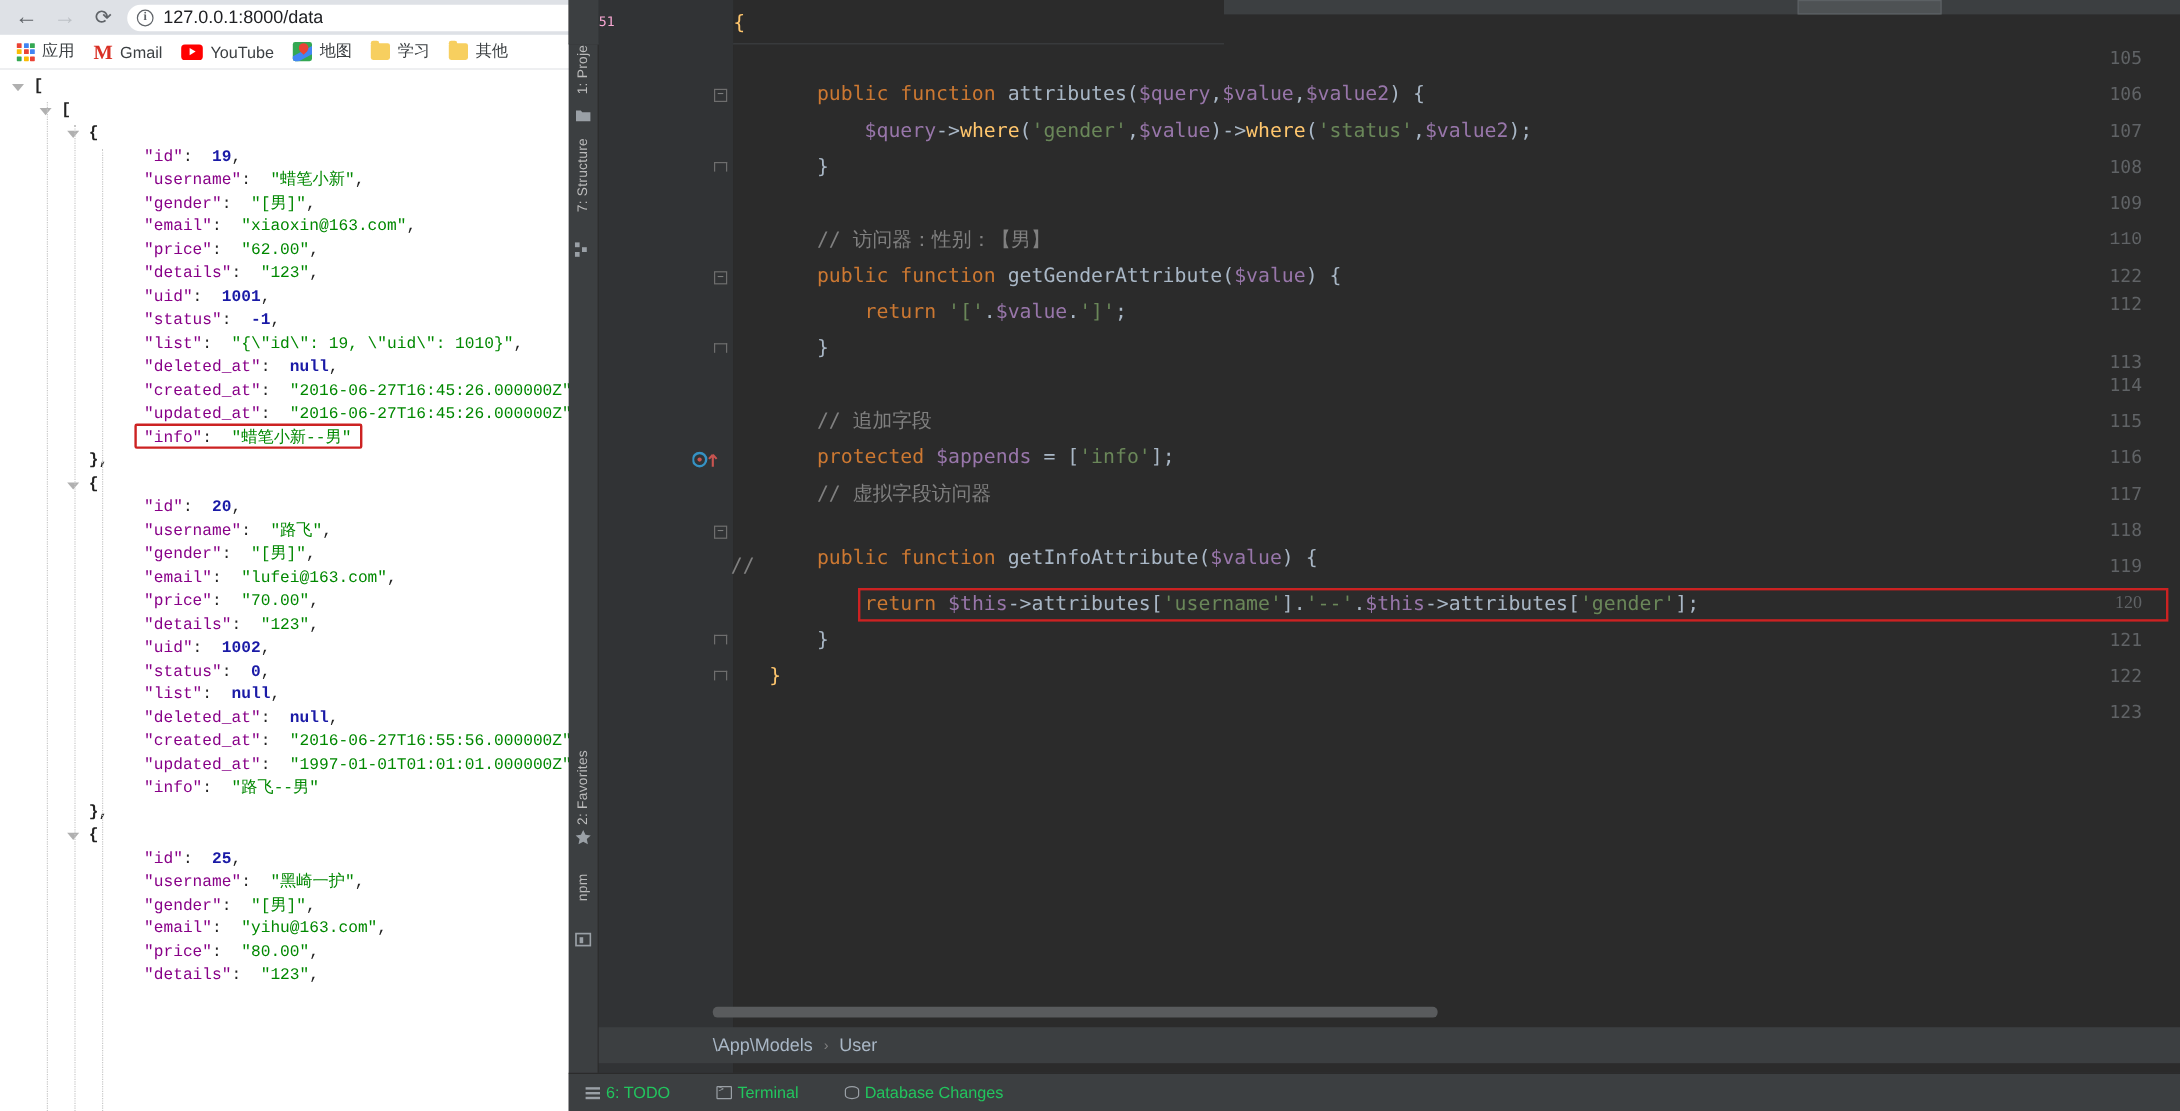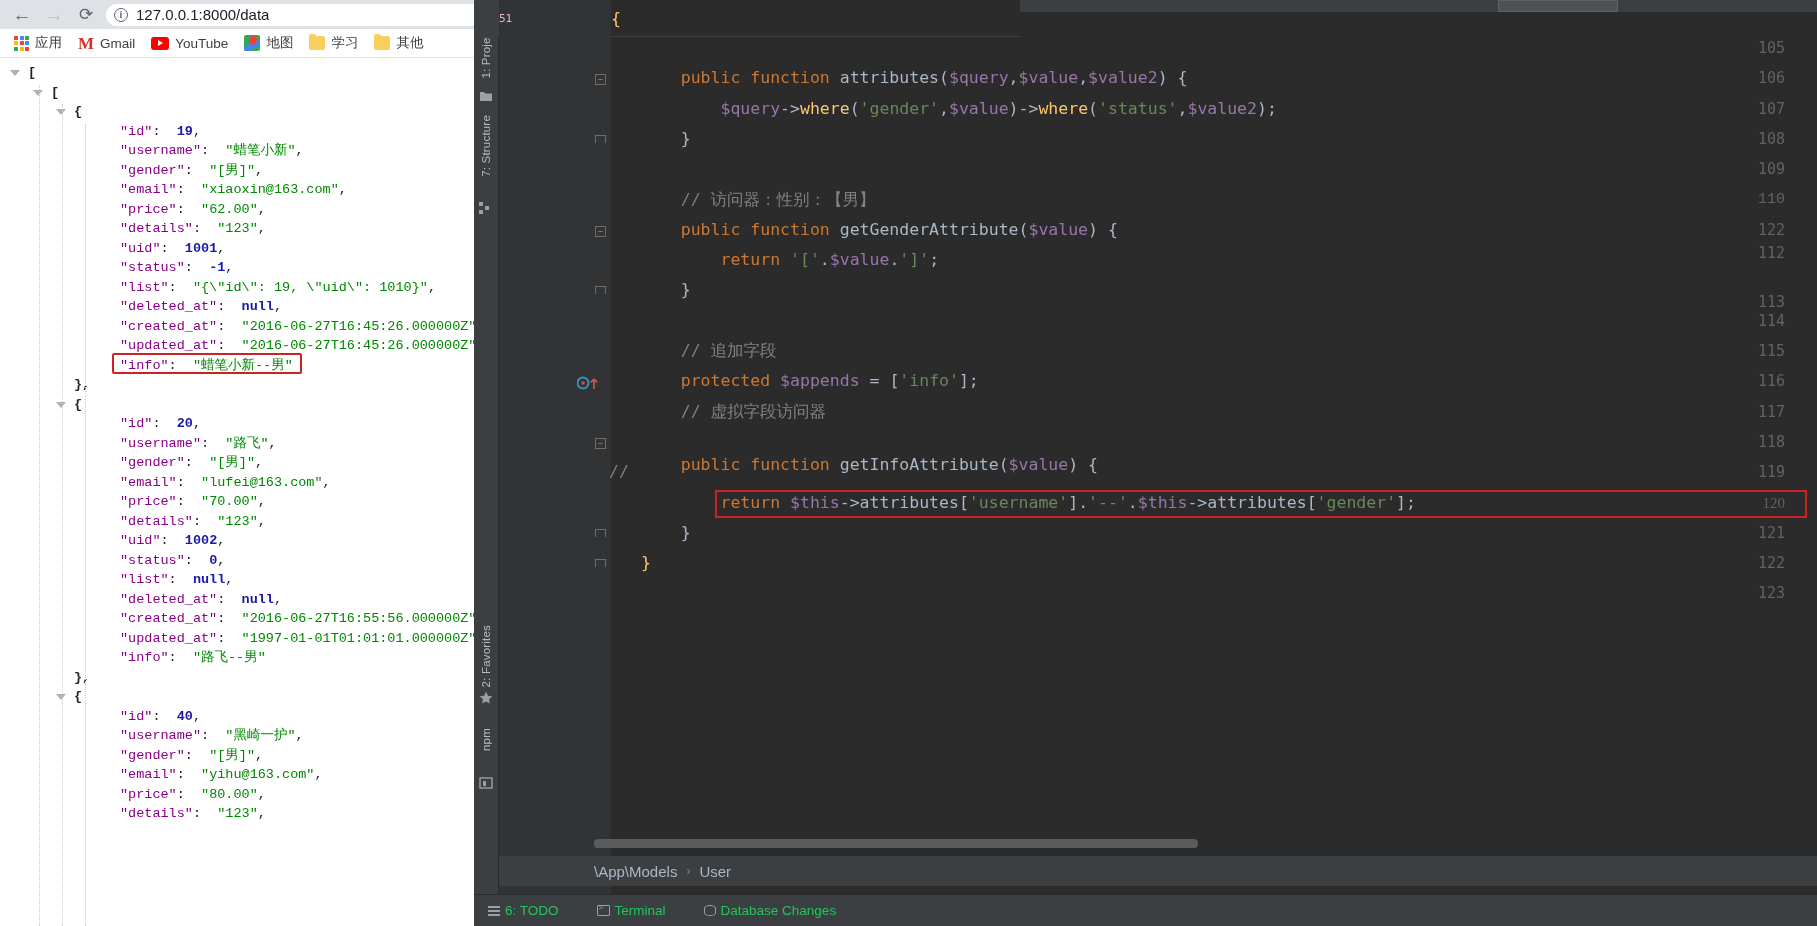--- a/index.html
+++ b/index.html
@@ -438,21 +438,21 @@
       <div class="jrow"><span style="padding-left: 120px;"><span class="k">"details"</span><span class="p">:  </span><span class="s">"123"</span><span class="p">,</span></span></div>
       <div class="jrow"><span style="padding-left: 120px;"><span class="k">"uid"</span><span class="p">:  </span><span class="n">1002</span><span class="p">,</span></span></div>
       <div class="jrow"><span style="padding-left: 120px;"><span class="k">"status"</span><span class="p">:  </span><span class="n">0</span><span class="p">,</span></span></div>
       <div class="jrow"><span style="padding-left: 120px;"><span class="k">"list"</span><span class="p">:  </span><span class="nl">null</span><span class="p">,</span></span></div>
       <div class="jrow"><span style="padding-left: 120px;"><span class="k">"deleted_at"</span><span class="p">:  </span><span class="nl">null</span><span class="p">,</span></span></div>
       <div class="jrow"><span style="padding-left: 120px;"><span class="k">"created_at"</span><span class="p">:  </span><span class="s">"2016-06-27T16:55:56.000000Z"</span><span class="p">,</span></span></div>
       <div class="jrow"><span style="padding-left: 120px;"><span class="k">"updated_at"</span><span class="p">:  </span><span class="s">"1997-01-01T01:01:01.000000Z"</span><span class="p">,</span></span></div>
       <div class="jrow"><span style="padding-left: 120px;"><span class="k">"info"</span><span class="p">:  </span><span class="s">"路飞--男"</span></span></div>
       <div class="jrow"><span style="padding-left: 74px;"><span class="p" style="font-weight: bold;">},</span></span></div>
       <div class="jrow"><span class="tri" style="left: 56px;"></span><span style="padding-left: 74px;"><span class="p" style="font-weight: bold;">{</span></span></div>
-      <div class="jrow"><span style="padding-left: 120px;"><span class="k">"id"</span><span class="p">:  </span><span class="n">40</span><span class="p">,</span></span></div>
+      <div class="jrow"><span style="padding-left: 120px;"><span class="k">"id"</span><span class="p">:  </span><span class="n">25</span><span class="p">,</span></span></div>
       <div class="jrow"><span style="padding-left: 120px;"><span class="k">"username"</span><span class="p">:  </span><span class="s">"黑崎一护"</span><span class="p">,</span></span></div>
       <div class="jrow"><span style="padding-left: 120px;"><span class="k">"gender"</span><span class="p">:  </span><span class="s">"[男]"</span><span class="p">,</span></span></div>
       <div class="jrow"><span style="padding-left: 120px;"><span class="k">"email"</span><span class="p">:  </span><span class="s">"yihu@163.com"</span><span class="p">,</span></span></div>
       <div class="jrow"><span style="padding-left: 120px;"><span class="k">"price"</span><span class="p">:  </span><span class="s">"80.00"</span><span class="p">,</span></span></div>
       <div class="jrow"><span style="padding-left: 120px;"><span class="k">"details"</span><span class="p">:  </span><span class="s">"123"</span><span class="p">,</span></span></div>
       <div class="guide" style="left: 39px; top: 25.5px; height: 847.5px;"></div>
       <div class="guide" style="left: 62px; top: 45px; height: 828px;"></div>
       <div class="guide" style="left: 85px; top: 64.5px; height: 808.5px;"></div>
       <div class="hl-box" style="left: 112px; top: 293.5px; width: 190px; height: 21px; border-color: rgb(204, 34, 34);"></div>
     </div>

